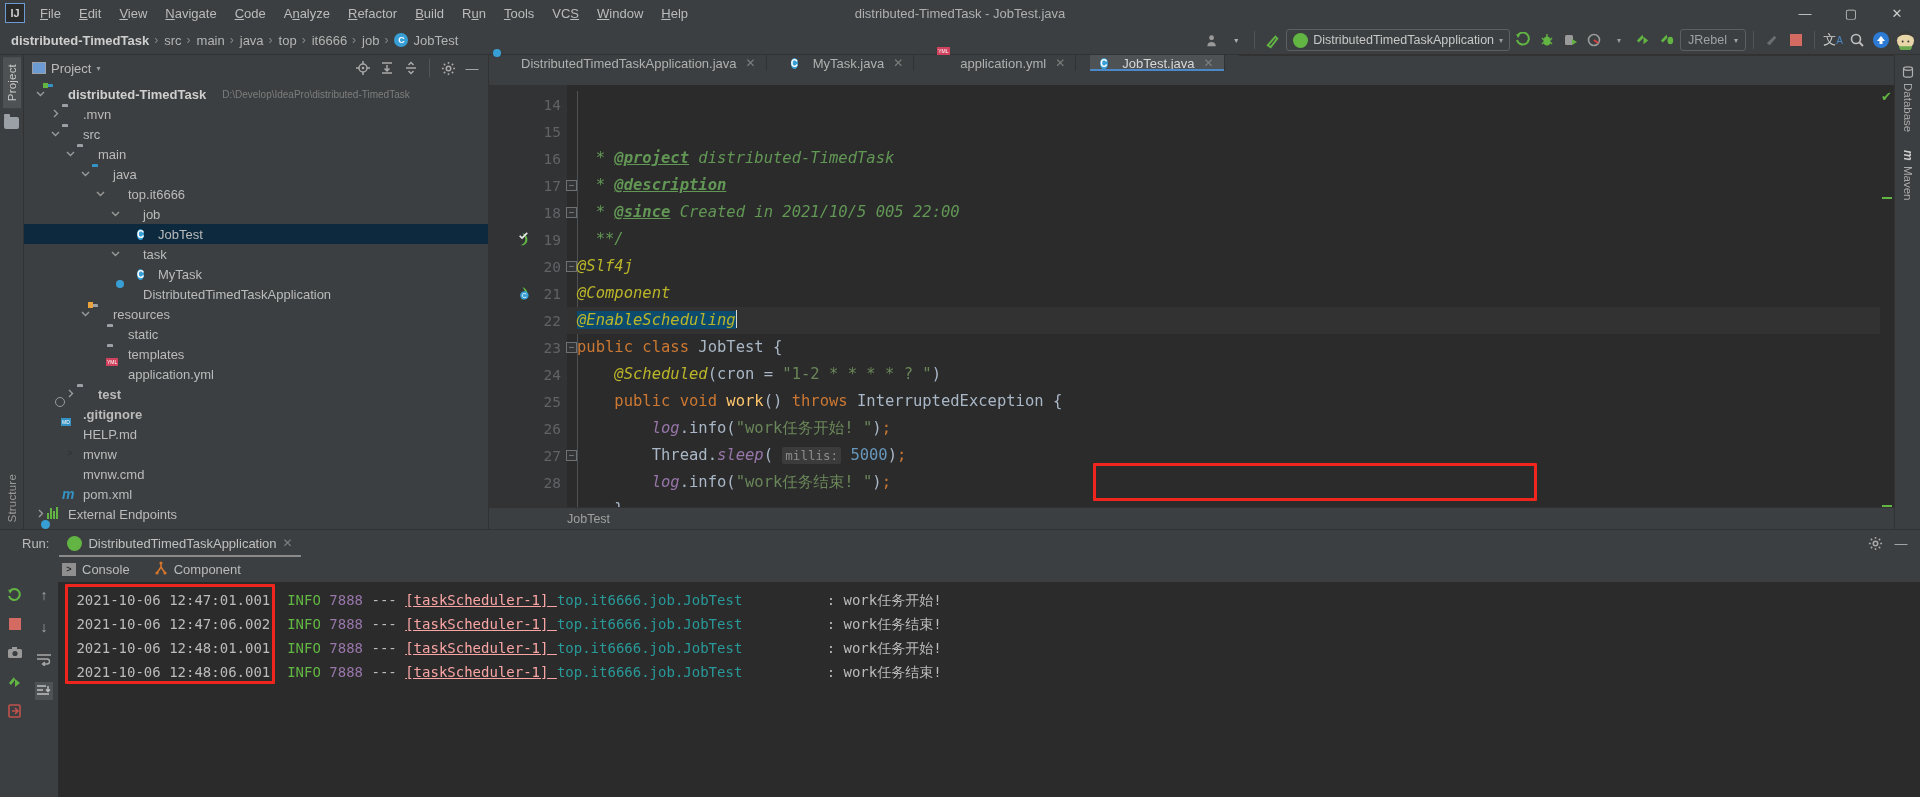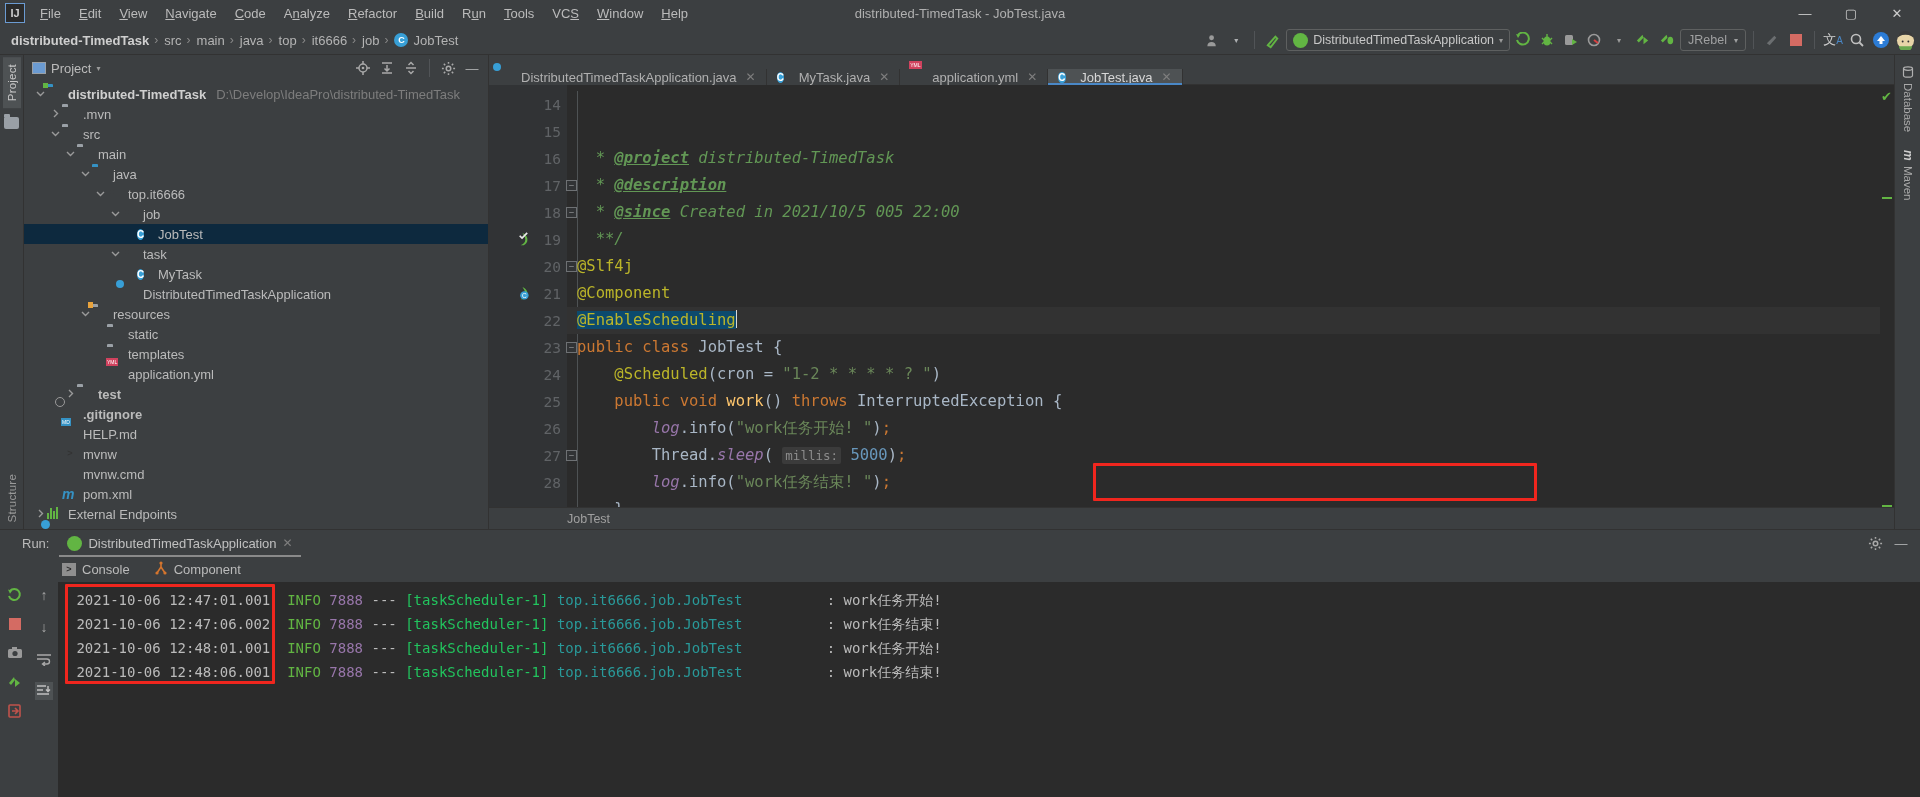--- a/index.html
+++ b/index.html
@@ -100,21 +100,21 @@
     font-size: 13px; color: #bbbbbb; gap: 5px;
   }
   .proj-header .hdr-icons { margin-left: auto; display: flex; align-items: center; gap: 2px; }
   .tree { flex: 1 1 auto; overflow: hidden; padding-top: 3px; font-size: 13px; position: relative; }
   .trow { display: flex; align-items: center; height: 20px; white-space: nowrap; padding-left: 14px; }
   .trow.selected { background: #0d293e; }
   .arrow { width: 13px; color: #9a9a9a; font-size: 9px; flex: 0 0 13px; text-align: center; }
   .arrow.none { color: transparent; }
   .tlabel { color: #bbbbbb; }
   .tlabel.bold { font-weight: bold; color: #cfcfcf; }
-  .tpath { color: #7d7d7d; margin-left: 10px; font-size: 13px; text-align: center; }
+  .tpath { color: #7d7d7d; margin-left: 16px; font-size: 10px; text-align: center; }
   .ic { width: 16px; height: 16px; flex: 0 0 16px; margin-right: 5px; position: relative; display:inline-block;}
 
   
   .folder { width:15px; height:12px; background:#9aa0a6; border-radius: 1px 2px 2px 2px; position:relative; top:1px; }
   .folder:before { content:''; position:absolute; left:0; top:-3px; width:6px; height:3px; background:#9aa0a6; border-radius:1px 1px 0 0;}
   .folder.blue { background:#3592c4; } .folder.blue:before { background:#3592c4; }
   .folder.src:after { content:''; position:absolute; right:-1px; bottom:-1px; width:5px; height:5px; background:#62b543; }
   .folder.res:after { content:''; position:absolute; right:-1px; bottom:-1px; width:5px; height:6px; background:#e8a33d; }
   .pkg { width:14px;height:12px;background:#9aa0a6;border-radius:2px;position:relative;top:1px;}
   .pkg:after{content:'';position:absolute;left:3px;top:3px;width:4px;height:4px;background:#3c3f41;border-radius:1px;}
@@ -134,21 +134,21 @@
   .gitico:after{content:'';position:absolute;right:-3px;bottom:-1px;width:8px;height:8px;border-radius:50%;
                 border:1.5px solid #9a9a9a;background:#3c3f41;}
   .mvnico { color:#3592c4; font-style:italic; font-weight:bold; font-size:14px; line-height:16px; }
   .libico { display:flex; align-items:flex-end; gap:1px; height:13px; }
   .libico i { width:2px; background:#62b543; display:block; }
   .scratchico { width:14px;height:14px;background:#9aa0a6;position:relative;border-radius:1px;}
   .scratchico:after{content:'';position:absolute;right:-3px;bottom:-3px;width:9px;height:9px;border-radius:50%;background:#389fd6;}
 
   
   .editorcol { flex: 1 1 auto; display: flex; flex-direction: column; min-width: 0; background: #2b2b2b; }
-  .tabs { height: 30px; display: flex; align-items: flex-end; background: #3c3f41; flex: 0 0 30px; }
+  .tabs { height: 30px; display: flex; align-items: flex-start; background: #3c3f41; flex: 0 0 30px; gap: 14px; }
   .tab {
     display: flex; align-items: center; gap: 6px; padding: 0 10px; font-size: 13px;
     color: #b0b0b0; position: relative; border-right: 1px solid #323232;
   }
   .tab.active { background: #4e5254; color: #d8d8d8; }
   .tab.active:after { content:''; position:absolute; left:0; right:0; bottom:0; height:2px; background:#4a88c7; }
   .tab .x { color: #7f7f7f; font-size: 12px; margin-left: 3px; }
   .tabs-fill { flex: 1 1 auto; border-bottom: 1px solid #323232; }
 
   .codearea { flex: 1 1 auto; display: flex; position: relative; background: #2b2b2b; min-height:0; overflow:hidden;}
@@ -165,21 +165,21 @@
   .codelines {
     flex: 1 1 auto; padding-top: 6px; font-family: "DejaVu Sans Mono", monospace; font-size: 15.5px;
     position: relative; white-space: pre; overflow: hidden;
   }
   .cline { height: 27px; line-height: 27px; padding-left: 10px; position: relative; }
   .cline.cur { background: #323232; }
   .ruler { position: absolute; left: 0px; top: 6px; bottom: 0; width: 1px; background: #4e5254; }
 
   .c-comment { color: #629755; font-style: italic; }
   .c-doctag  { color: #629755; font-style: italic; text-decoration: underline; font-weight: bold; }
-  .c-anno    { color: #bbb529; }
+  .c-anno    { color: #bbb529; font-style: italic; }
   .c-kw      { color: #cc7832; font-weight: normal; }
   .c-cls     { color: #a9b7c6; }
   .c-str     { color: #6a8759; }
   .c-num     { color: #6897bb; }
   .c-field   { color: #9876aa; font-style: italic; }
   .c-method  { color: #ffc66d; }
   .c-plain   { color: #a9b7c6; }
   .c-param   { background:#3b3b3b; color:#8c8c8c; font-size:12.5px; padding:1px 3px; border-radius:2px; }
   .c-semi    { color: #cc7832; }
   .caret { display:inline-block; width:1.5px; height:18px; background:#d8d8d8; vertical-align:-3px; }
@@ -212,21 +212,21 @@
   .tbico { width: 18px; height: 18px; display: flex; align-items: center; justify-content: center; color: #a7a7a7; font-size: 14px; }
   .console {
     flex: 1 1 auto; background: #2b2b2b; font-family: "DejaVu Sans Mono", monospace;
     font-size: 14px; padding: 6px 0 0 10px; position: relative; overflow: hidden; line-height: 24px;
   }
   .logline { white-space: pre; }
   .lg-time { color: #bbbbbb; }
   .lg-info { color: #62b543; }
   .lg-pid  { color: #9876aa; }
   .lg-dash { color: #bbbbbb; }
-  .lg-thread { color: #22c55e; }
+  .lg-thread { color: #fca5a5; text-decoration: underline; }
   .lg-logger { color: #299999; }
   .lg-msg { color: #bbbbbb; }
 </style>
 </head>
 <body>
 
 <div class="app">
 
   <div class="titlebar">
     <div class="ij-logo">IJ</div>

